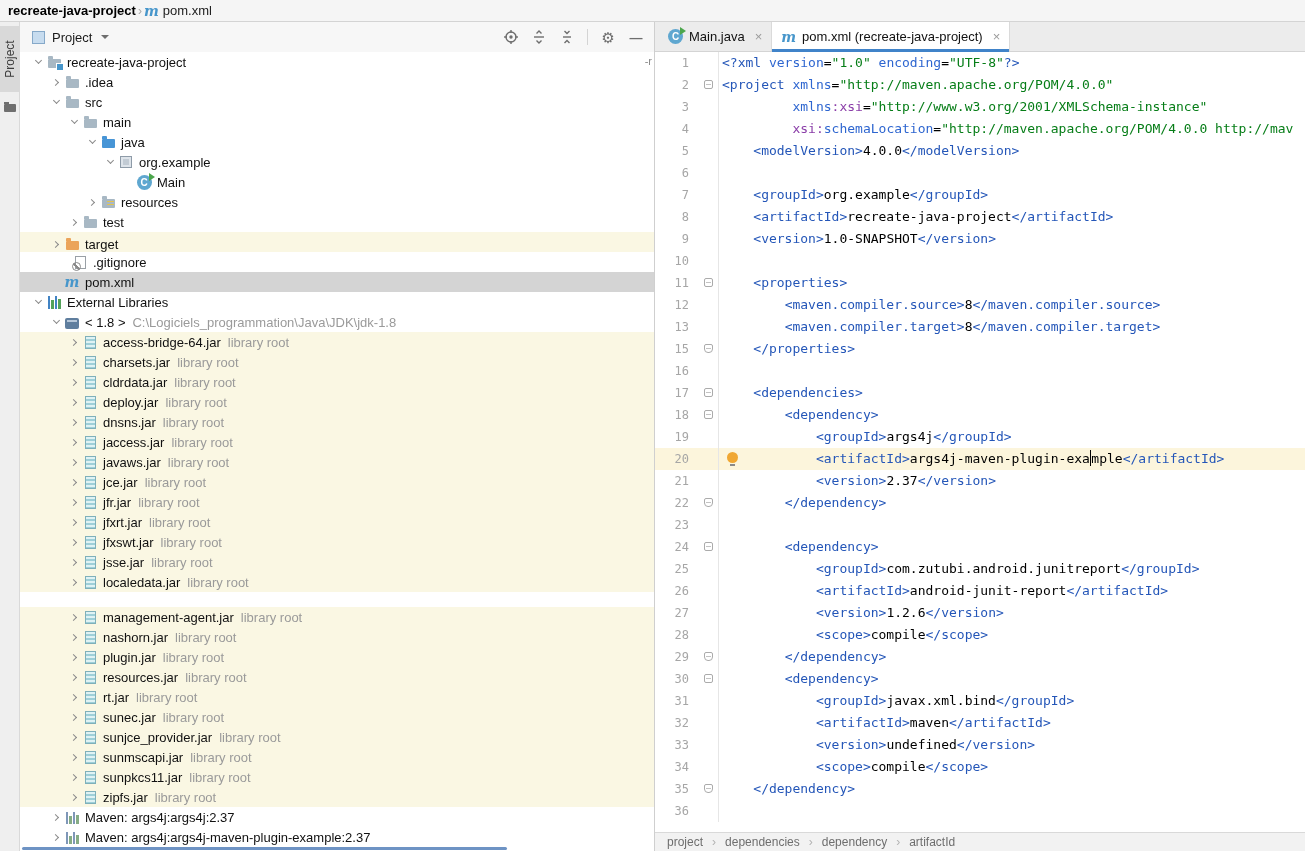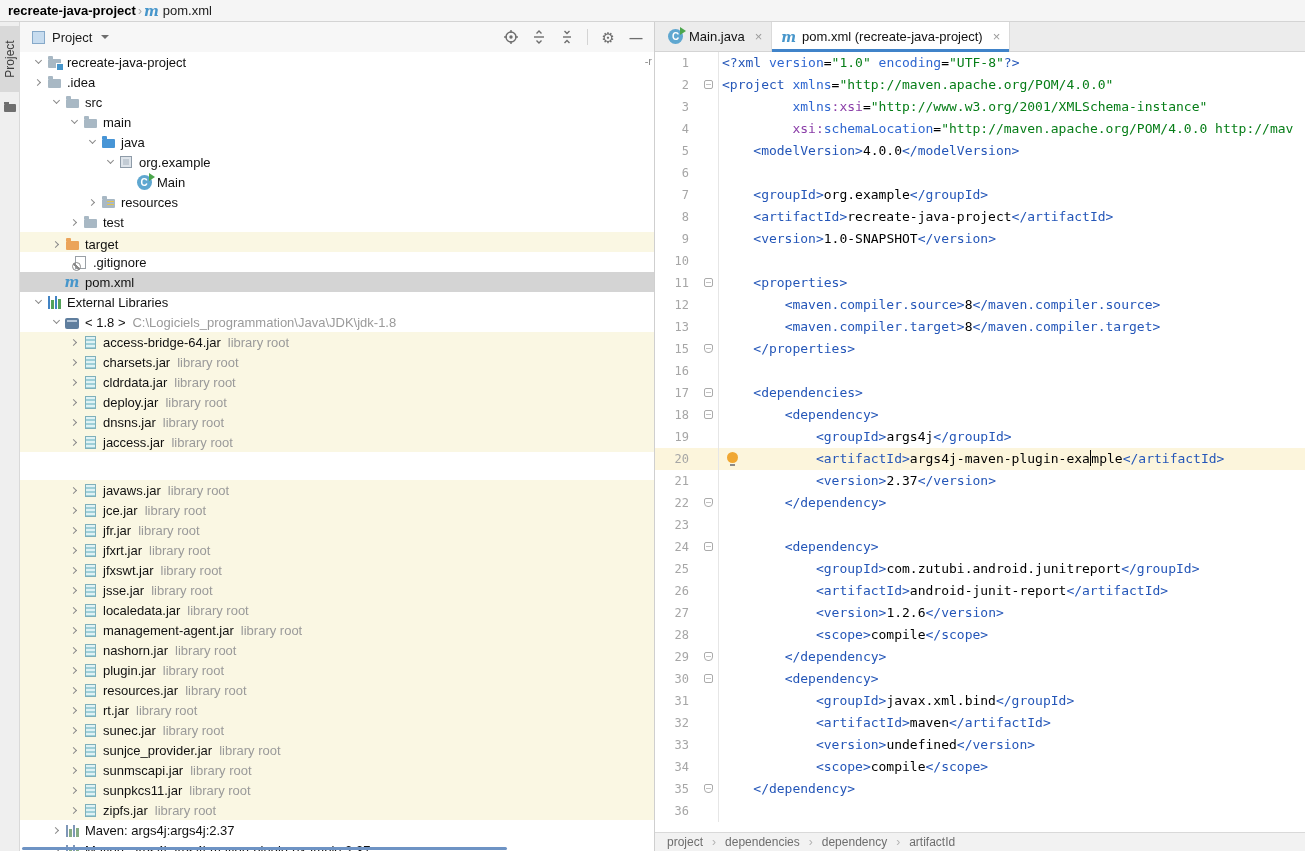--- a/index.html
+++ b/index.html
@@ -182,21 +182,21 @@
       <div class="tree" id="tree">
           <div class="row" style="padding-left: 10px;">
             <span class="chev open">
               <i></i>
             </span>
             <span class="ticon">
               <span class="f badge"></span>
             </span>
             <span class="tlabel">recreate-java-project</span>
           </div>
-          <div class="row" style="padding-left: 10px;">
+          <div class="row" style="padding-left: 28px;">
             <span class="chev closed">
               <i></i>
             </span>
             <span class="ticon">
               <span class="f"></span>
             </span>
             <span class="tlabel">.idea</span>
           </div>
           <div class="row" style="padding-left: 28px;">
             <span class="chev open">
@@ -359,21 +359,21 @@
           <div class="row y" style="padding-left: 46px;">
             <span class="chev closed">
               <i></i>
             </span>
             <span class="ticon">
               <span class="jaric"></span>
             </span>
             <span class="tlabel">jaccess.jar</span>
             <span class="textra">library root</span>
           </div>
-          <div class="row y" style="padding-left: 46px; margin-top: 28px;">
+          <div class="row y" style="padding-left: 46px;">
             <span class="chev closed">
               <i></i>
             </span>
             <span class="ticon">
               <span class="jaric"></span>
             </span>
             <span class="tlabel">javaws.jar</span>
             <span class="textra">library root</span>
           </div>
           <div class="row y" style="padding-left: 46px;">
@@ -429,21 +429,21 @@
           <div class="row y" style="padding-left: 46px;">
             <span class="chev closed">
               <i></i>
             </span>
             <span class="ticon">
               <span class="jaric"></span>
             </span>
             <span class="tlabel">localedata.jar</span>
             <span class="textra">library root</span>
           </div>
-          <div class="row y" style="padding-left: 46px;">
+          <div class="row y" style="padding-left: 46px; margin-top: 15px;">
             <span class="chev closed">
               <i></i>
             </span>
             <span class="ticon">
               <span class="jaric"></span>
             </span>
             <span class="tlabel">management-agent.jar</span>
             <span class="textra">library root</span>
           </div>
           <div class="row y" style="padding-left: 46px;">

